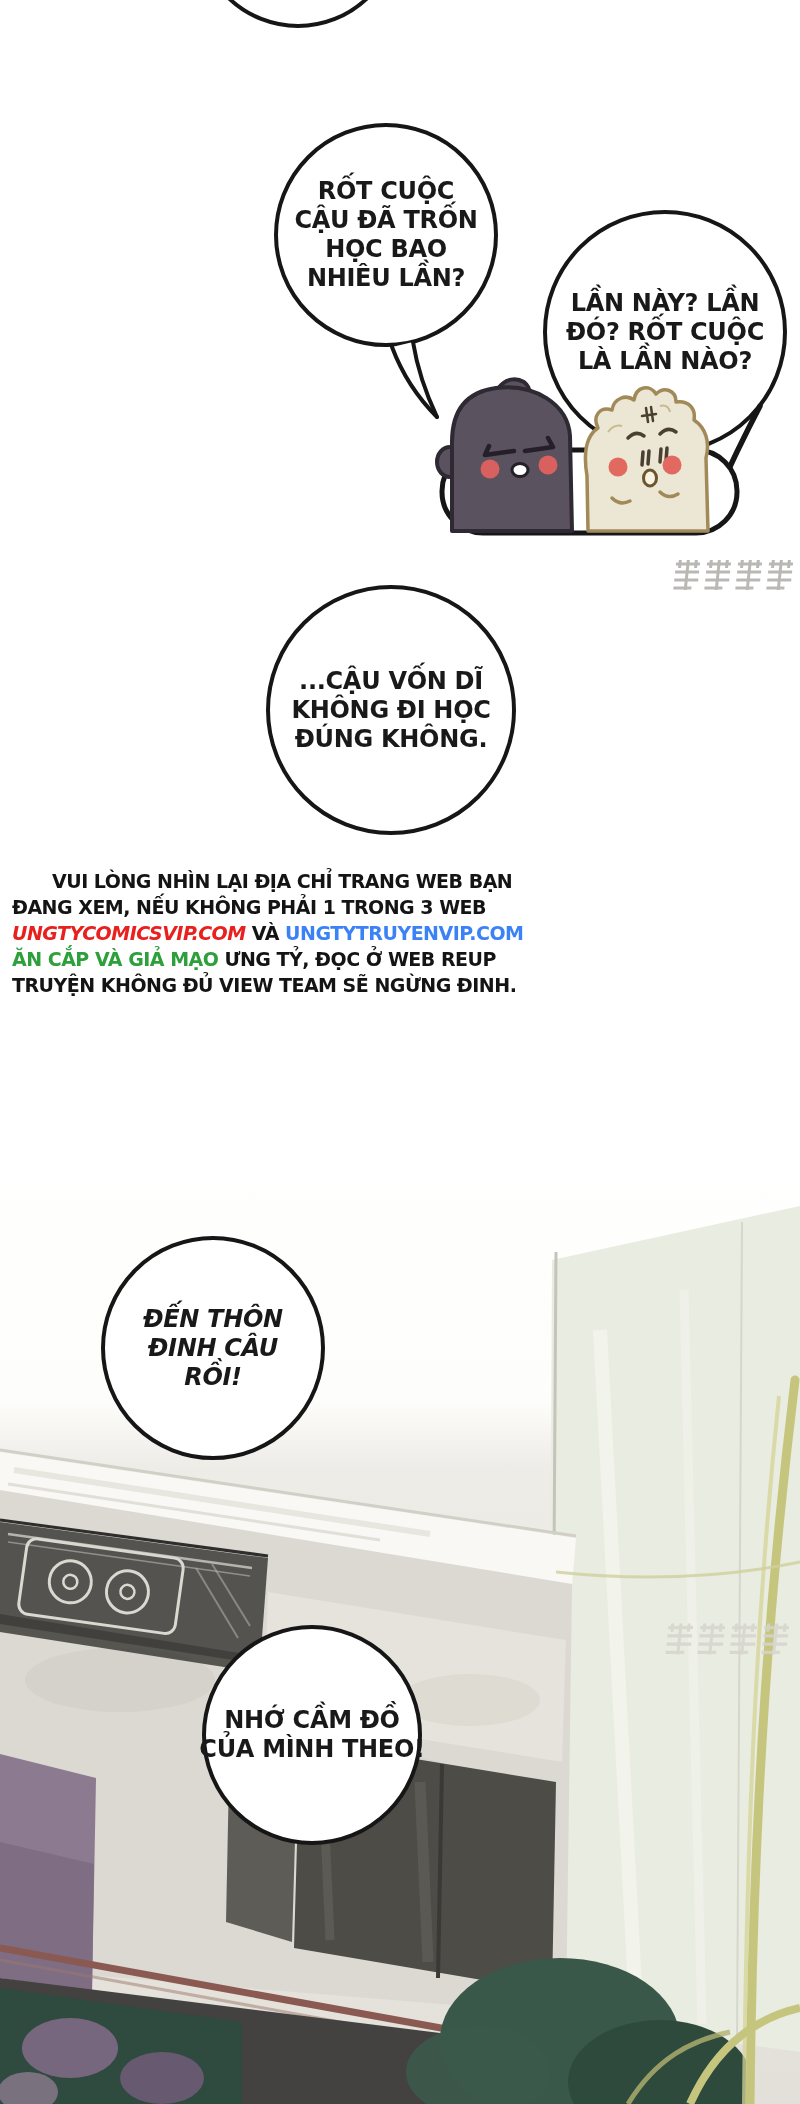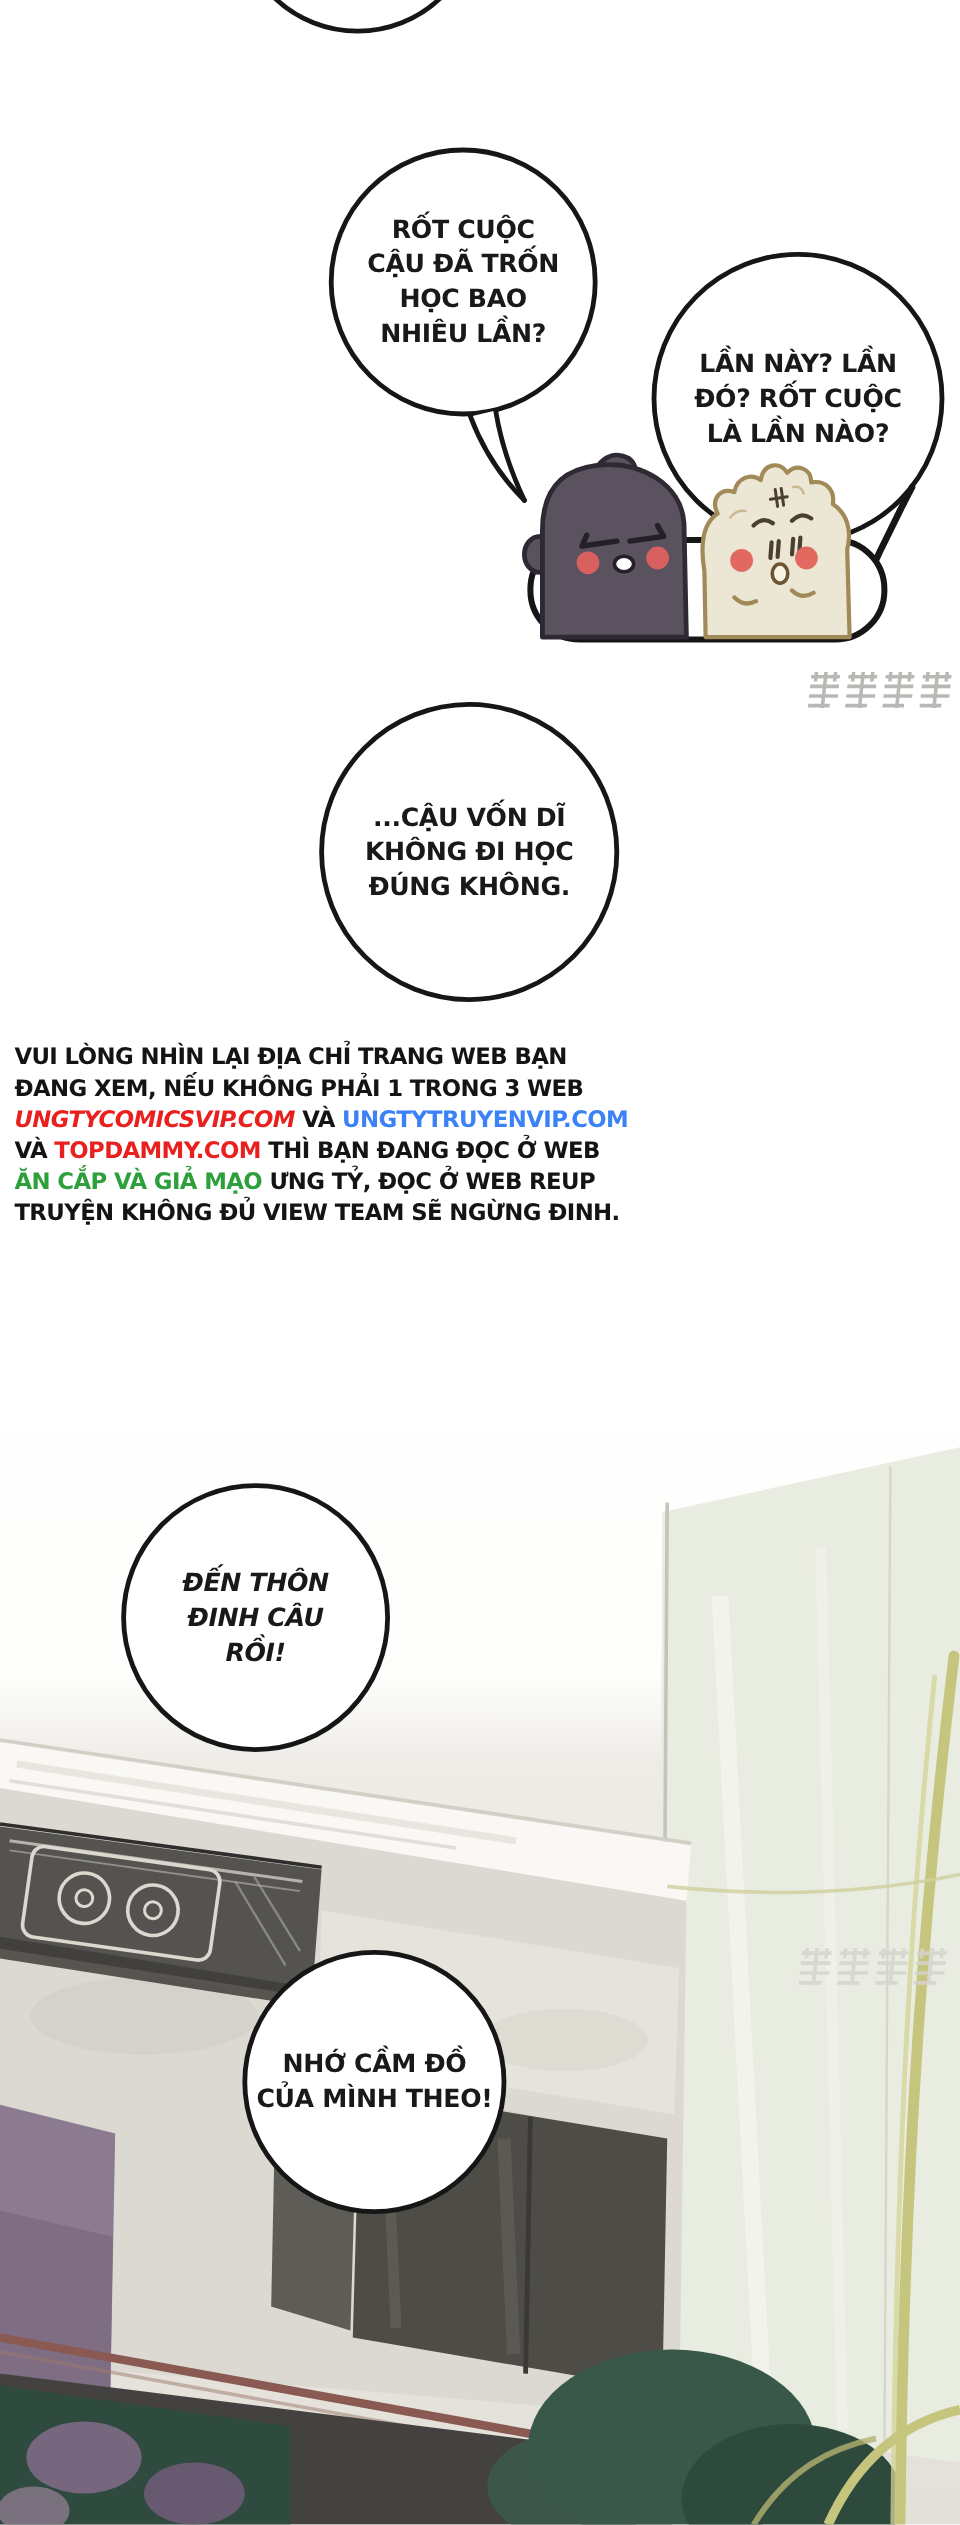--- a/index.html
+++ b/index.html
@@ -7,21 +7,21 @@
     position:relative;width:800px;height:2104px;margin:0 auto;
     background:#ffffff;overflow:hidden;
     font-family:"DejaVu Sans",sans-serif;
   }
   .bubble{
     position:absolute;border:4px solid #161616;border-radius:50%;
     background:#ffffff;display:flex;align-items:center;justify-content:center;
     box-sizing:border-box;z-index:5;
   }
   .bubble-text{
-    text-align:center;font-weight:bold;font-size:21px;line-height:29px;
+    text-align:center;font-weight:bold;font-size:24px;line-height:29px;
     letter-spacing:-0.3px;color:#191919;white-space:nowrap;
   }
   .b-partial{left:196px;top:-176px;width:204px;height:204px;}
   .b1{left:274px;top:123px;width:224px;height:224px;}
   .b2{left:543px;top:210px;width:244px;height:244px;}
   .b3{left:266px;top:585px;width:250px;height:250px;}
   .b4{left:101px;top:1236px;width:224px;height:224px;z-index:12;font-style:italic;}
   .b5{left:202px;top:1625px;width:220px;height:220px;z-index:12;}
   .tails{position:absolute;left:0;top:0;width:800px;height:560px;z-index:6;pointer-events:none;}
   .chars{position:absolute;left:430px;top:370px;width:320px;height:166px;z-index:7;}
@@ -119,24 +119,23 @@
 
   <div class="bubble b3">
     <div class="bubble-text">
         <div>...CẬU VỐN DĨ</div>
         <div>KHÔNG ĐI HỌC</div>
         <div>ĐÚNG KHÔNG.</div>
       </div>
   </div>
 
   <div class="notice">
-      <div class="notice-line"><span style="color: rgb(20, 20, 20);">VUI LÒNG NHÌN LẠI ĐỊA CHỈ TRANG WEB BẠN</span></div>
+      <div class="notice-line"><span style="color: rgb(20, 20, 20); margin-left: 40px;">VUI LÒNG NHÌN LẠI ĐỊA CHỈ TRANG WEB BẠN</span></div>
       <div class="notice-line"><span style="color: rgb(20, 20, 20);">ĐANG XEM, NẾU KHÔNG PHẢI 1 TRONG 3 WEB</span></div>
       <div class="notice-line"><span style="color: rgb(232, 32, 30); font-style: italic;">UNGTYCOMICSVIP.COM</span><span style="color: rgb(20, 20, 20);"> VÀ </span><span style="color: #3b82f6;">UNGTYTRUYENVIP.COM</span></div>
-      <div class="notice-line"><span style="color: rgb(20, 20, 20);">VÀ </span><span style="color: rgb(232, 32, 30);">TOPDAMMY.COM</span><span style="color: rgb(20, 20, 20);"> THÌ BẠN ĐANG ĐỌC Ở WEB</span></div>
       <div class="notice-line"><span style="color: rgb(45, 160, 60); text-align: right;">ĂN CẮP VÀ GIẢ MẠO</span><span style="color: rgb(20, 20, 20);"> ƯNG TỶ, ĐỌC Ở WEB REUP</span></div>
       <div class="notice-line"><span style="color: rgb(20, 20, 20);">TRUYỆN KHÔNG ĐỦ VIEW TEAM SẼ NGỪNG ĐINH.</span></div>
     </div>
 
   <div class="bubble b4">
     <div class="bubble-text">
         <div>ĐẾN THÔN</div>
         <div>ĐINH CÂU</div>
         <div>RỒI!</div>
       </div>

